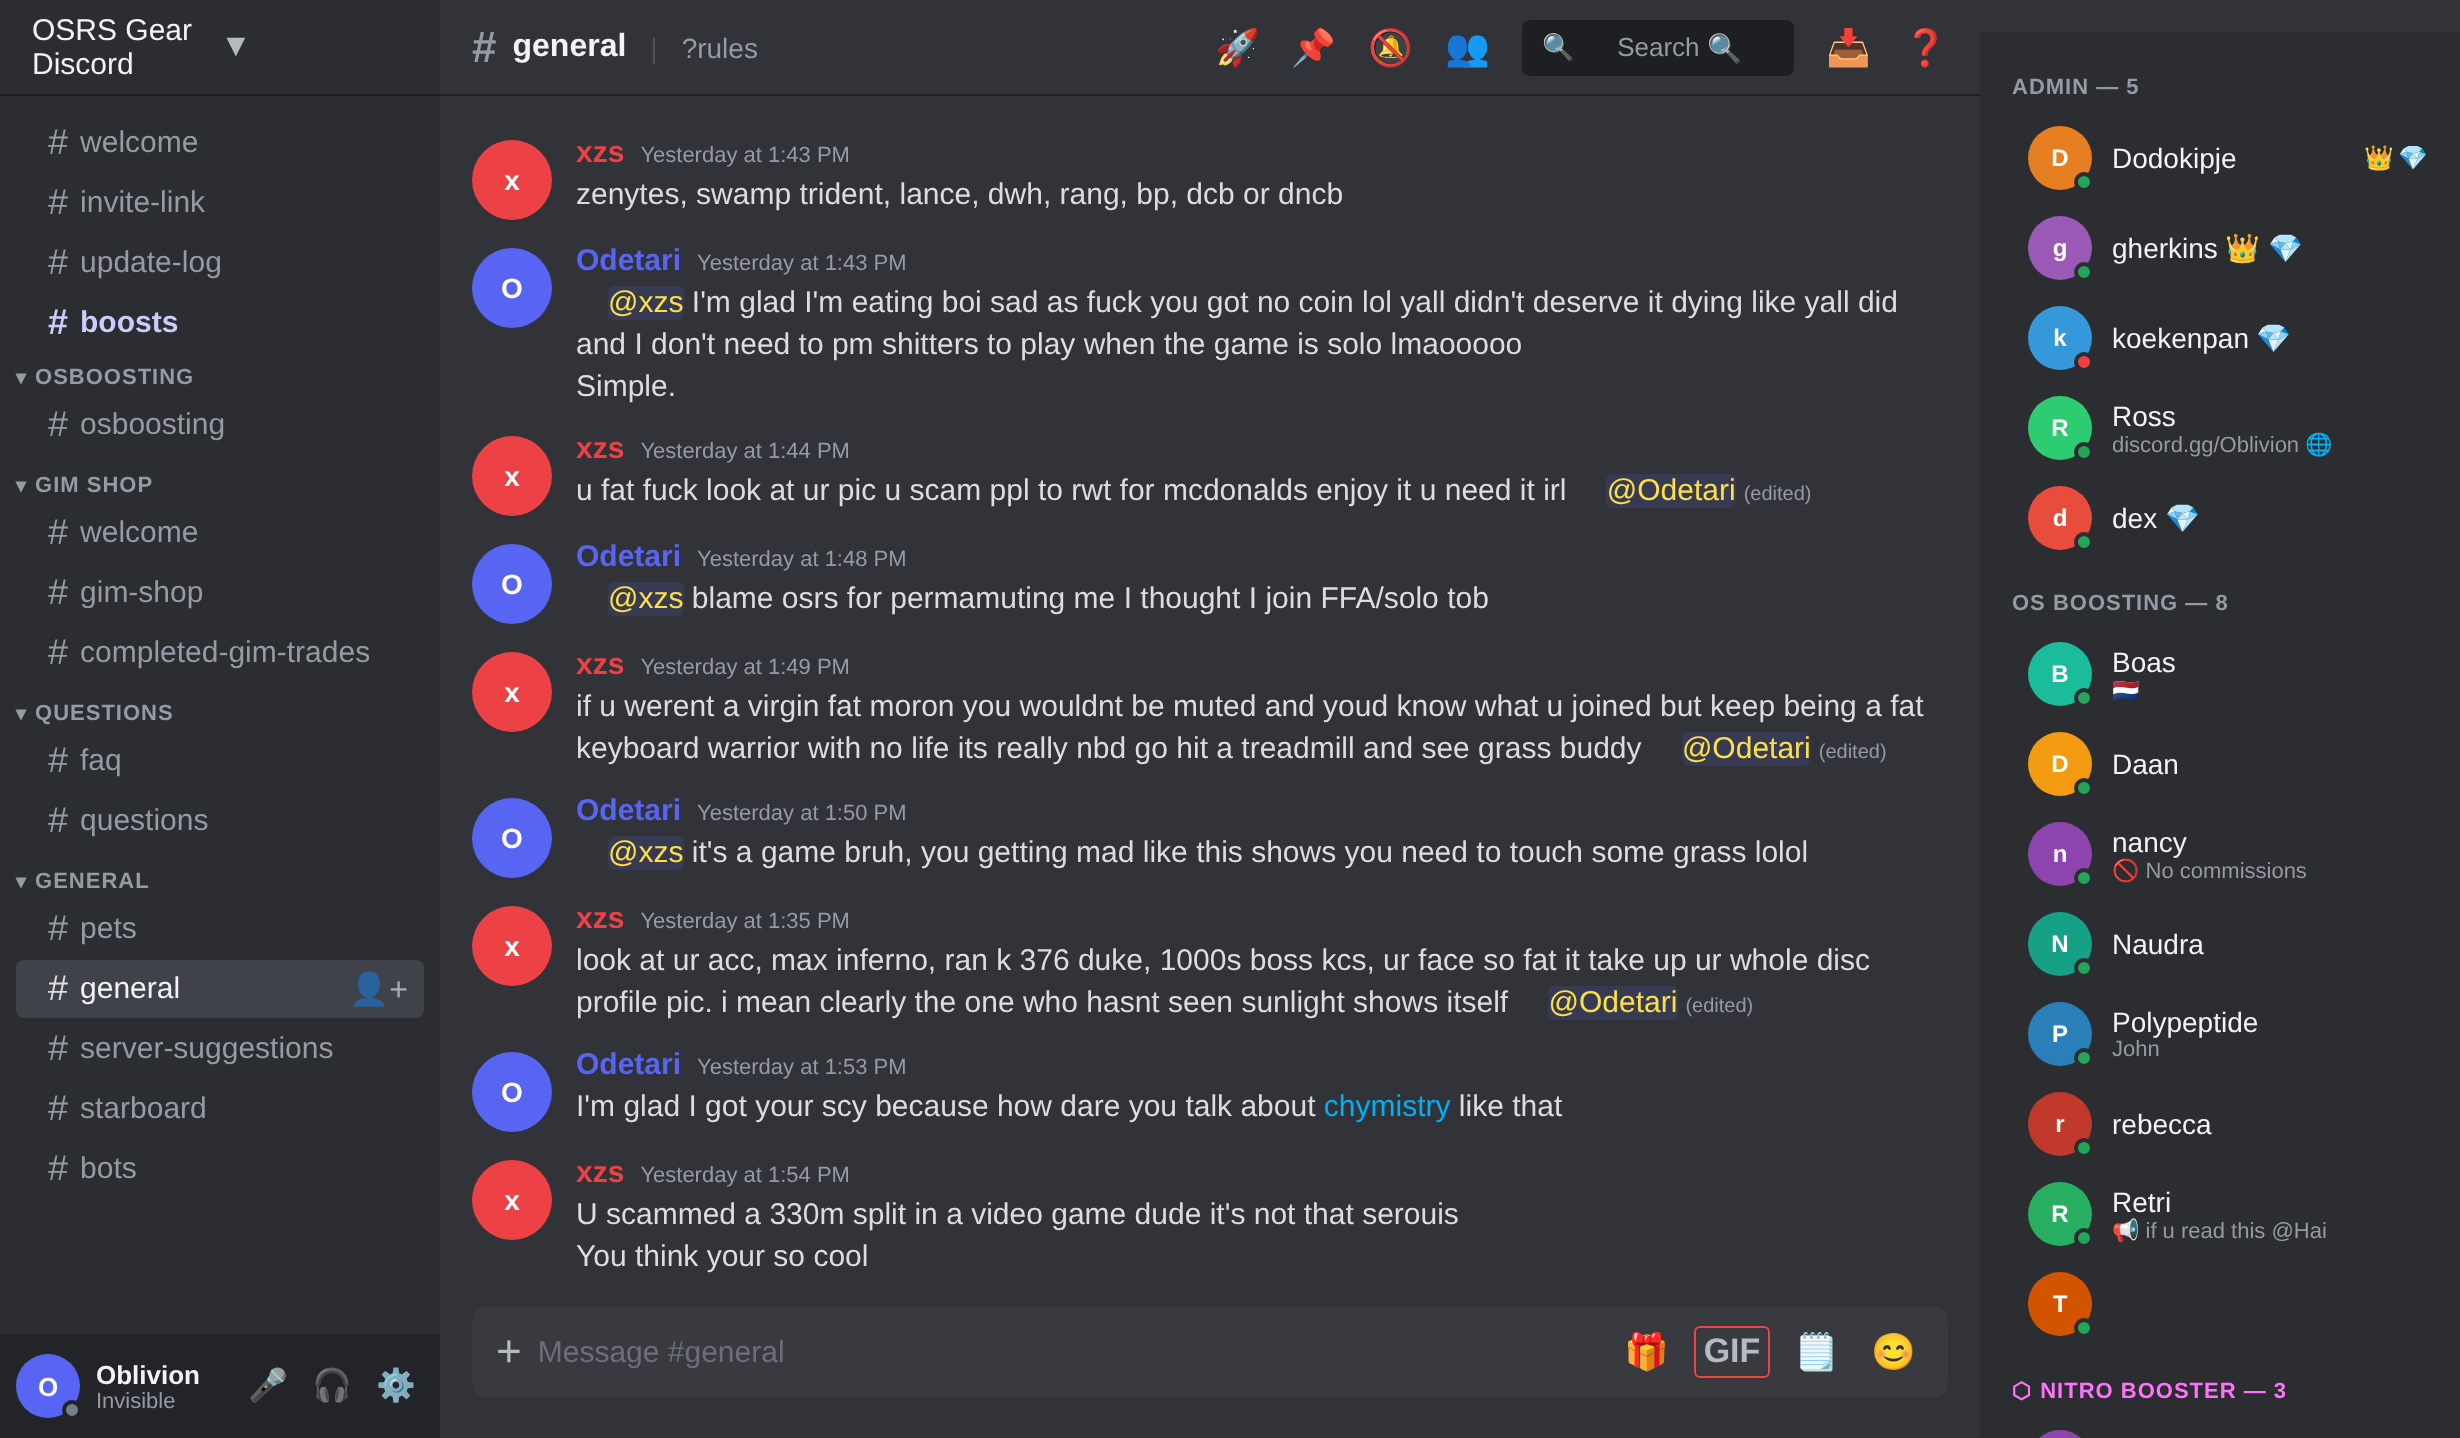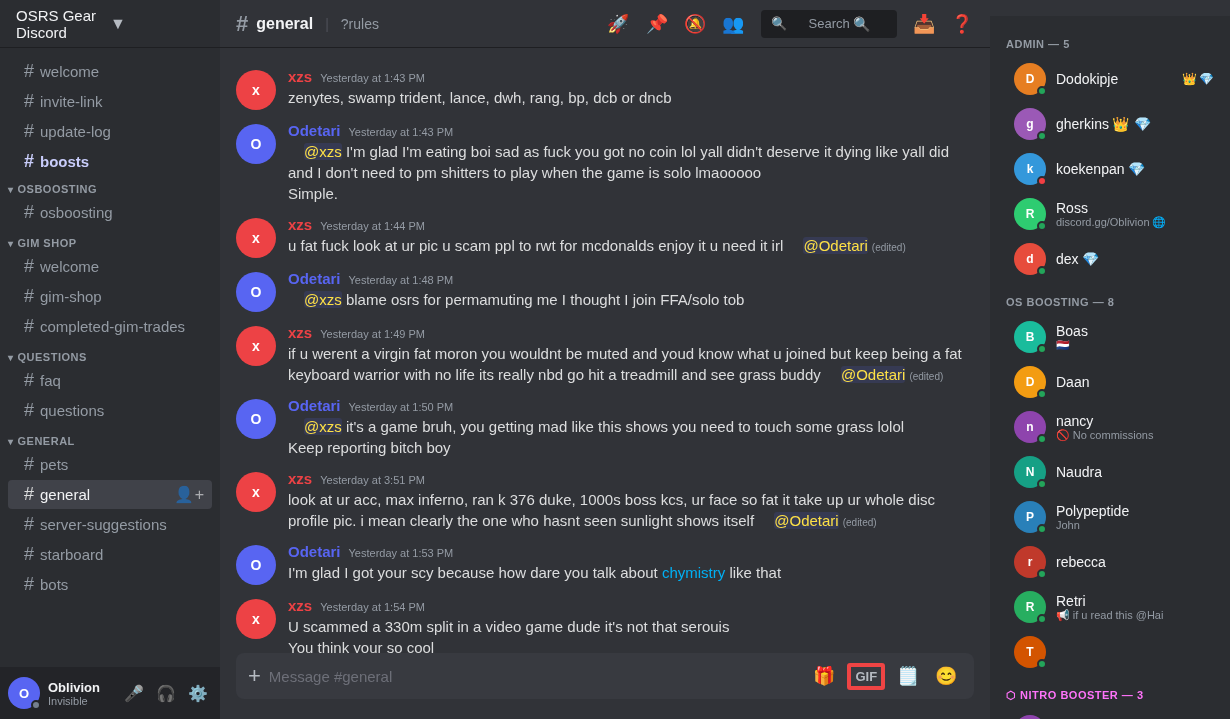--- a/index.html
+++ b/index.html
@@ -316,30 +316,29 @@
     </div>
 
     <div class="message-group">
       <div class="avatar odetari">O</div>
       <div class="message-content">
         <div class="message-header">
           <span class="msg-username odetari">Odetari</span>
           <span class="msg-time">Yesterday at 1:50 PM</span>
         </div>
         <div class="msg-text"><span class="mention">@xzs</span> it's a game bruh, you getting mad like this shows you need to touch some grass lolol</div>
-        <div class="msg-text">Keep reporting bitch boy</div>
       </div>
     </div>
 
     <div class="message-group">
       <div class="avatar xzs">x</div>
       <div class="message-content">
         <div class="message-header">
           <span class="msg-username xzs">xzs</span>
-          <span class="msg-time">Yesterday at 3:51 PM</span>
+          <span class="msg-time">Yesterday at 1:35 PM</span>
         </div>
         <div class="msg-text">look at ur acc, max inferno, ran k 376 duke, 1000s boss  kcs, ur face so fat it take up ur whole disc profile pic. i mean clearly the one who hasnt seen sunlight shows itself <span class="mention">@Odetari</span><span class="edited">(edited)</span></div>
       </div>
     </div>
 
     <div class="message-group">
       <div class="avatar odetari">O</div>
       <div class="message-content">
         <div class="message-header">
           <span class="msg-username odetari">Odetari</span>
@@ -362,21 +361,21 @@
     </div>
 
   </div>
 
   <div id="message-input-area">
     <div class="input-wrapper">
       <button class="attach-btn" title="Attach file">+</button>
       <input type="text" class="message-input" placeholder="Message #general" style="">
       <div class="input-icons">
         <button class="input-icon-btn" title="Gift">🎁</button>
-        <button class="input-icon-btn" title="GIF" style="font-size:13px; font-weight:700; color:#b5bac1; border:4px solid #ef4444; border-radius:3px; padding:2px 4px;">GIF</button>
+        <button class="input-icon-btn" title="GIF" style="font-size:17px; font-weight:700; color:#b5bac1; border:1px solid #ef4444; border-radius:3px; padding:2px 4px;">GIF</button>
         <button class="input-icon-btn" title="Sticker">🗒️</button>
         <button class="input-icon-btn" title="Emoji">😊</button>
       </div>
     </div>
   </div>
 </div>
 
 <div id="members-sidebar">
 
   <div class="members-section">

